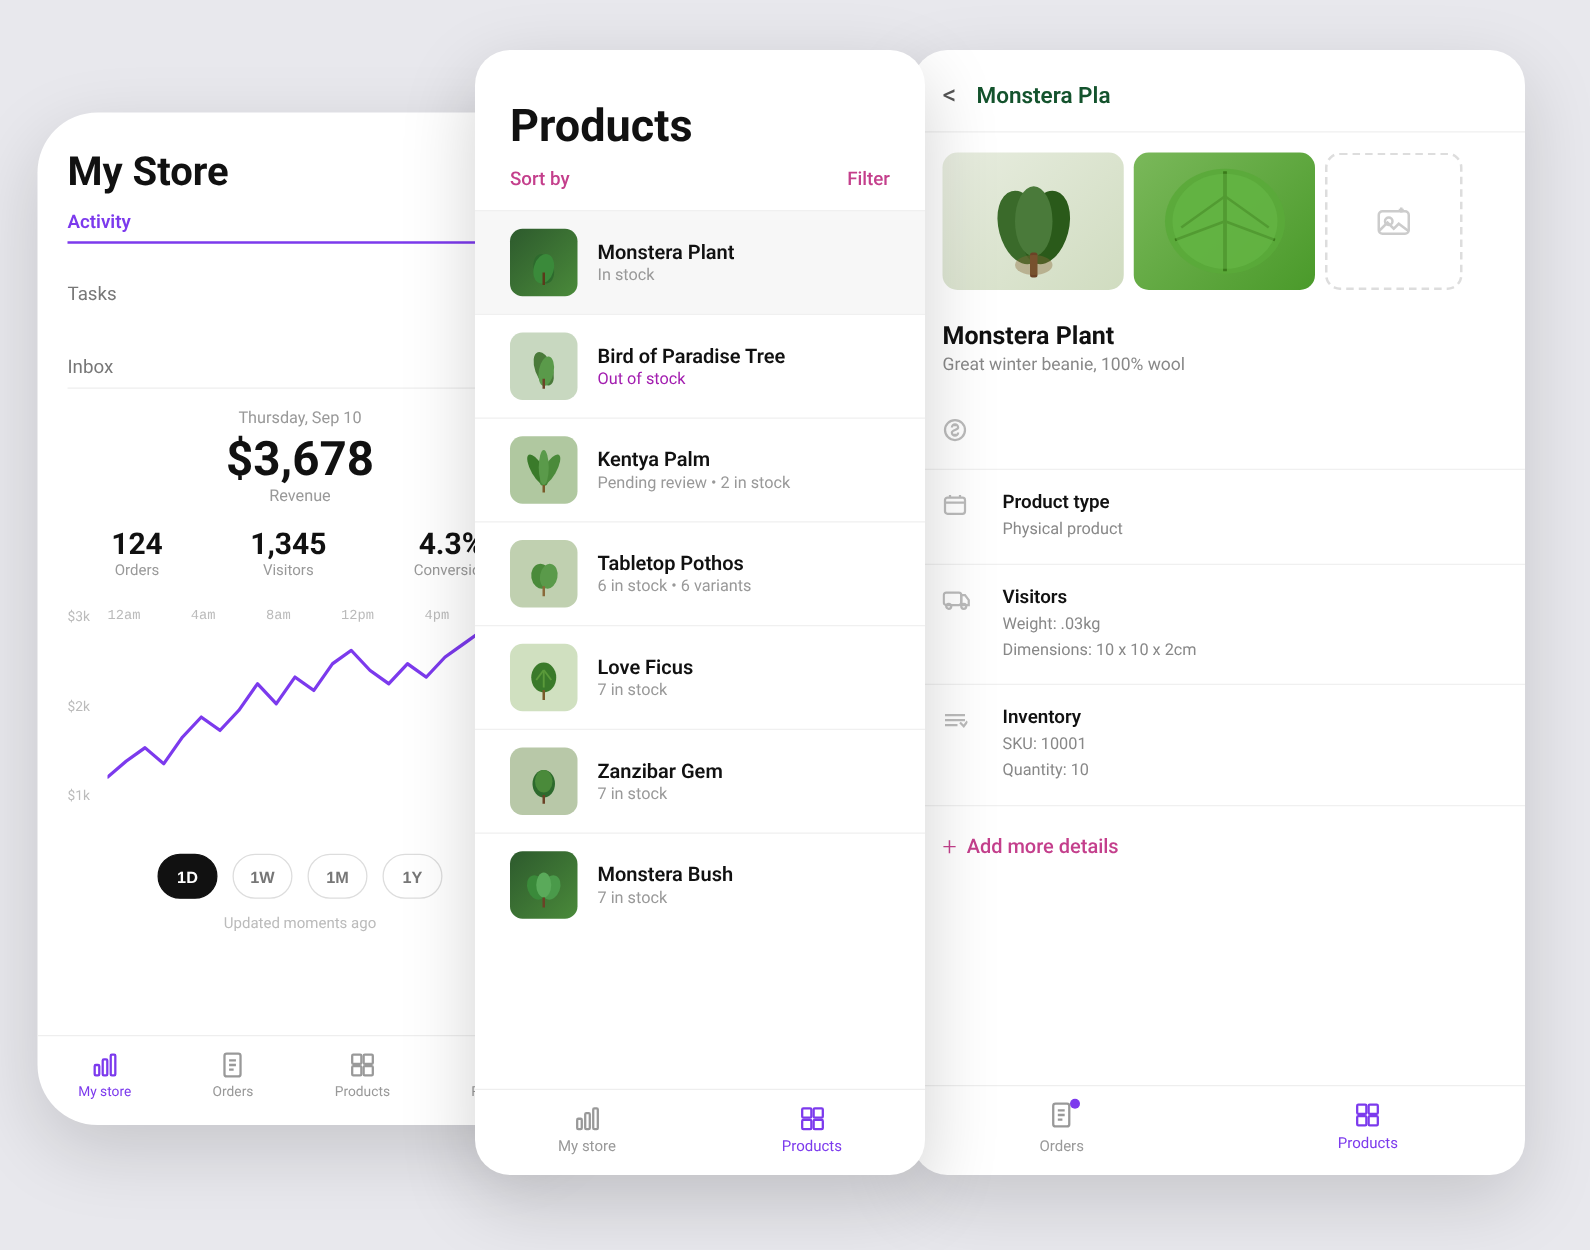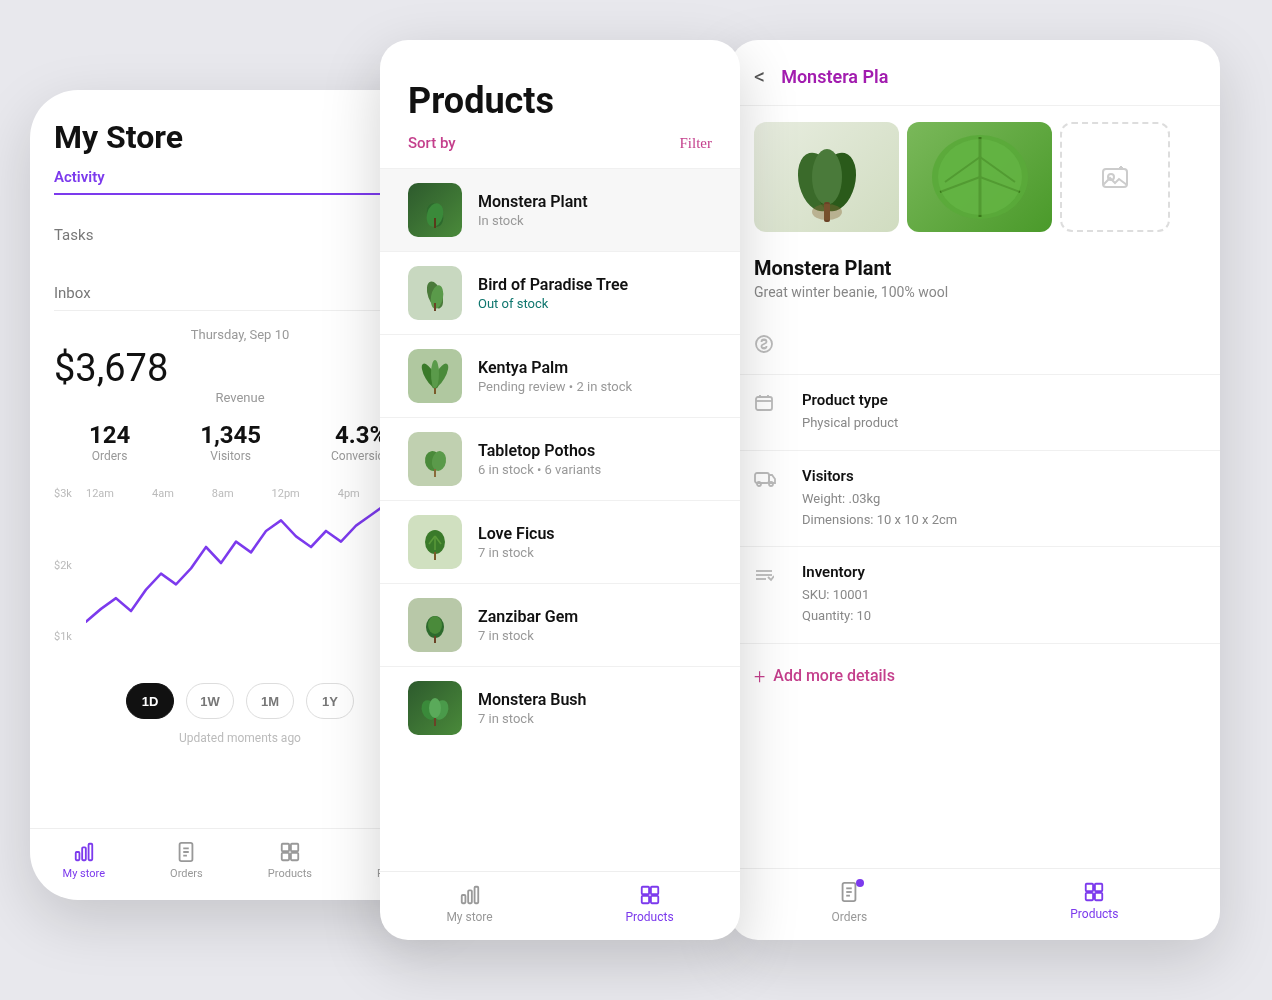--- a/index.html
+++ b/index.html
@@ -66,22 +66,23 @@
       height: 2px;
       background: #7c3aed;
     }
     .phone-date {
       text-align: center;
       color: #999;
       font-size: 13px;
       margin-bottom: 4px;
     }
     .phone-revenue {
+      text-align: center;
       font-size: 38px;
-      font-weight: 400;
+      font-weight: 700;
       color: #111;
     }
     .phone-revenue-label {
       text-align: center;
       color: #999;
       font-size: 13px;
       margin-bottom: 16px;
     }
     .phone-stats {
       display: flex;
@@ -116,20 +117,21 @@
       top: 0;
       bottom: 20px;
     }
     .chart-xaxis {
       display: flex;
       justify-content: space-between;
       padding-left: 32px;
       font-size: 11px;
       color: #bbb;
       margin-top: 4px;
+      font-family: Liberation Mono, monospace;
     }
     .time-buttons {
       display: flex;
       justify-content: center;
       gap: 12px;
       margin: 12px 0;
     }
     .time-btn {
       width: 48px;
       height: 36px;
@@ -197,21 +199,21 @@
       font-weight: 700;
       color: #111;
       margin-bottom: 12px;
     }
     .tablet-sort-filter {
       display: flex;
       justify-content: space-between;
       align-items: center;
     }
     .sort-label { font-size: 15px; color: #c43f8c; font-weight: 500; cursor: pointer; }
-    .filter-label { font-size: 15px; color: #c43f8c; font-weight: 500; cursor: pointer; font-family: Liberation Serif, serif; }
+    .filter-label { font-size: 15px; color: #c43f8c; font-weight: 500; cursor: pointer; }
 
     .product-list {
       flex: 1;
       overflow-y: auto;
     }
     .product-item {
       display: flex;
       align-items: center;
       padding: 14px 28px;
       border-top: 1px solid #f0f0f0;
@@ -225,21 +227,21 @@
       object-fit: cover;
       margin-right: 16px;
       background: #e0e8e0;
       flex-shrink: 0;
       overflow: hidden;
       display: flex; align-items: center; justify-content: center;
     }
     .product-info { flex: 1; }
     .product-name { font-size: 16px; font-weight: 600; color: #111; }
     .product-status { font-size: 13px; color: #999; margin-top: 2px; }
-    .product-status.out { color: #0f766e; }
+    .product-status.out { color: #a21caf; }
     .product-status.pending { color: #999; }
 
     .tablet-bottom-nav {
       display: flex;
       justify-content: space-around;
       border-top: 1px solid #eee;
       padding: 12px 0 16px;
     }
     .tablet-nav-item {
       display: flex;
@@ -275,21 +277,21 @@
     }
     .back-arrow {
       font-size: 22px;
       color: #555;
       cursor: pointer;
       margin-right: 16px;
     }
     .detail-header-title {
       font-size: 18px;
       font-weight: 600;
-      color: #a21caf;
+      color: #14532d;
     }
 
     .detail-images {
       display: flex;
       gap: 8px;
       padding: 16px 24px;
     }
     .detail-img {
       width: 130px;
       height: 110px;

